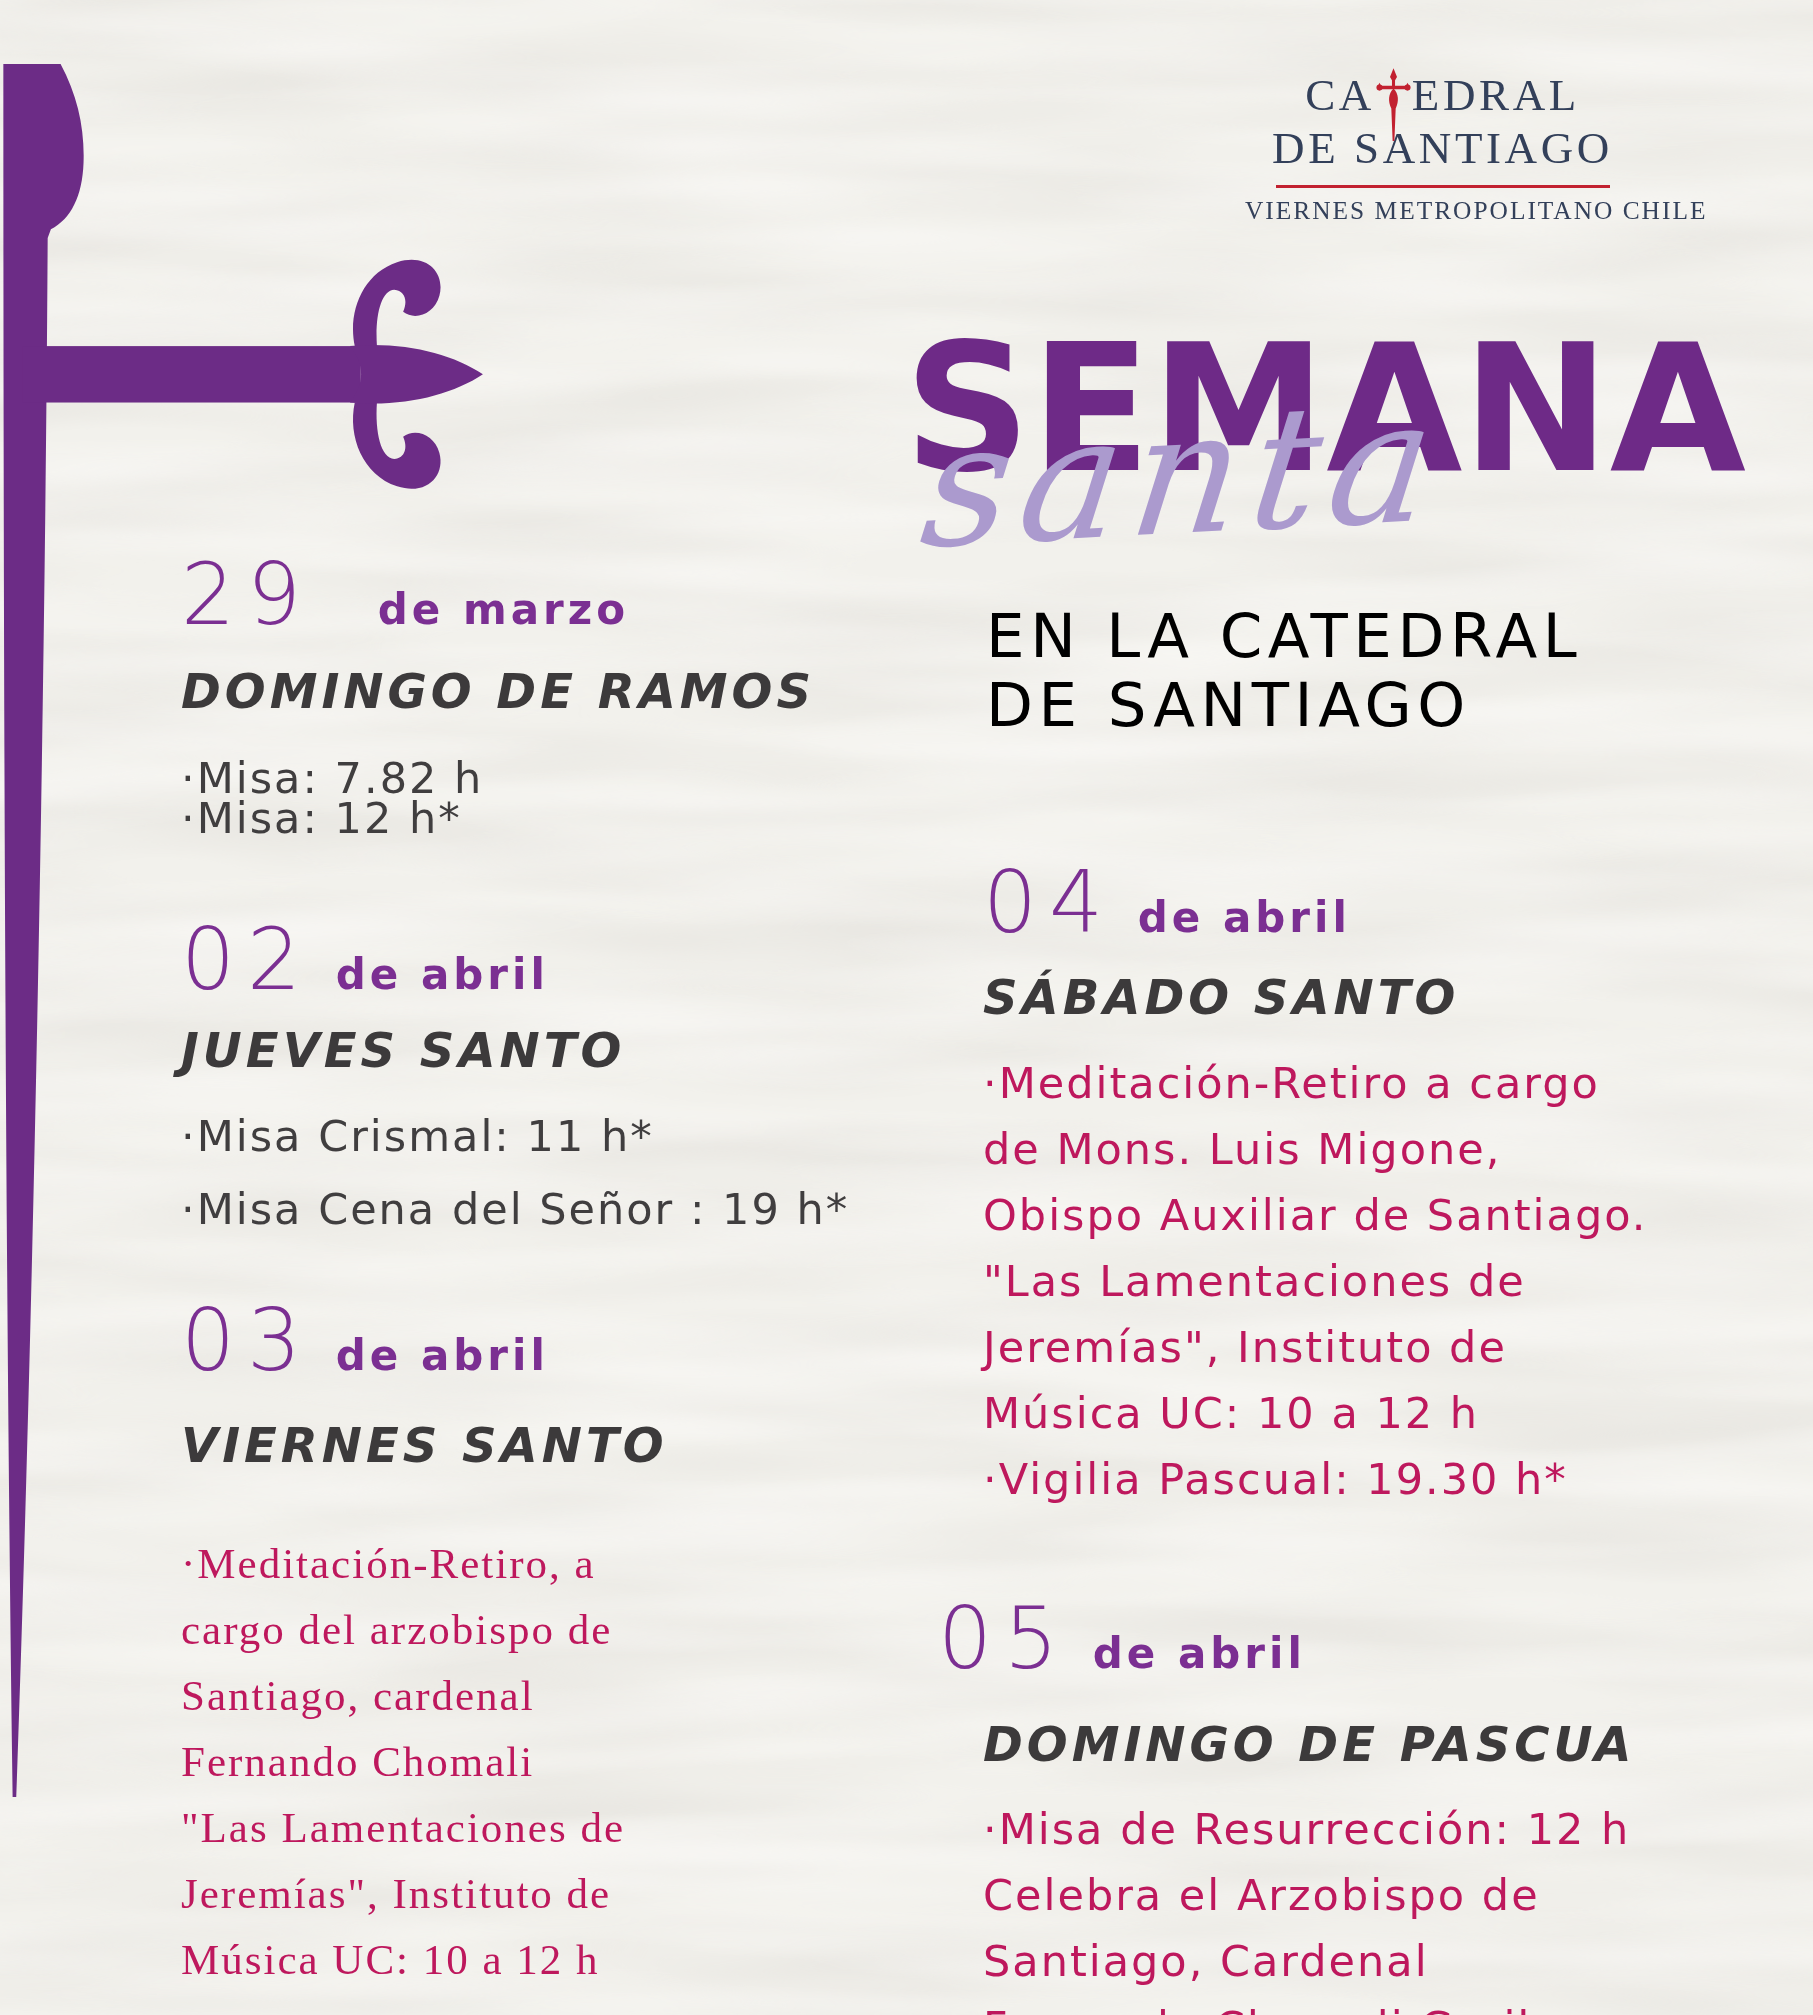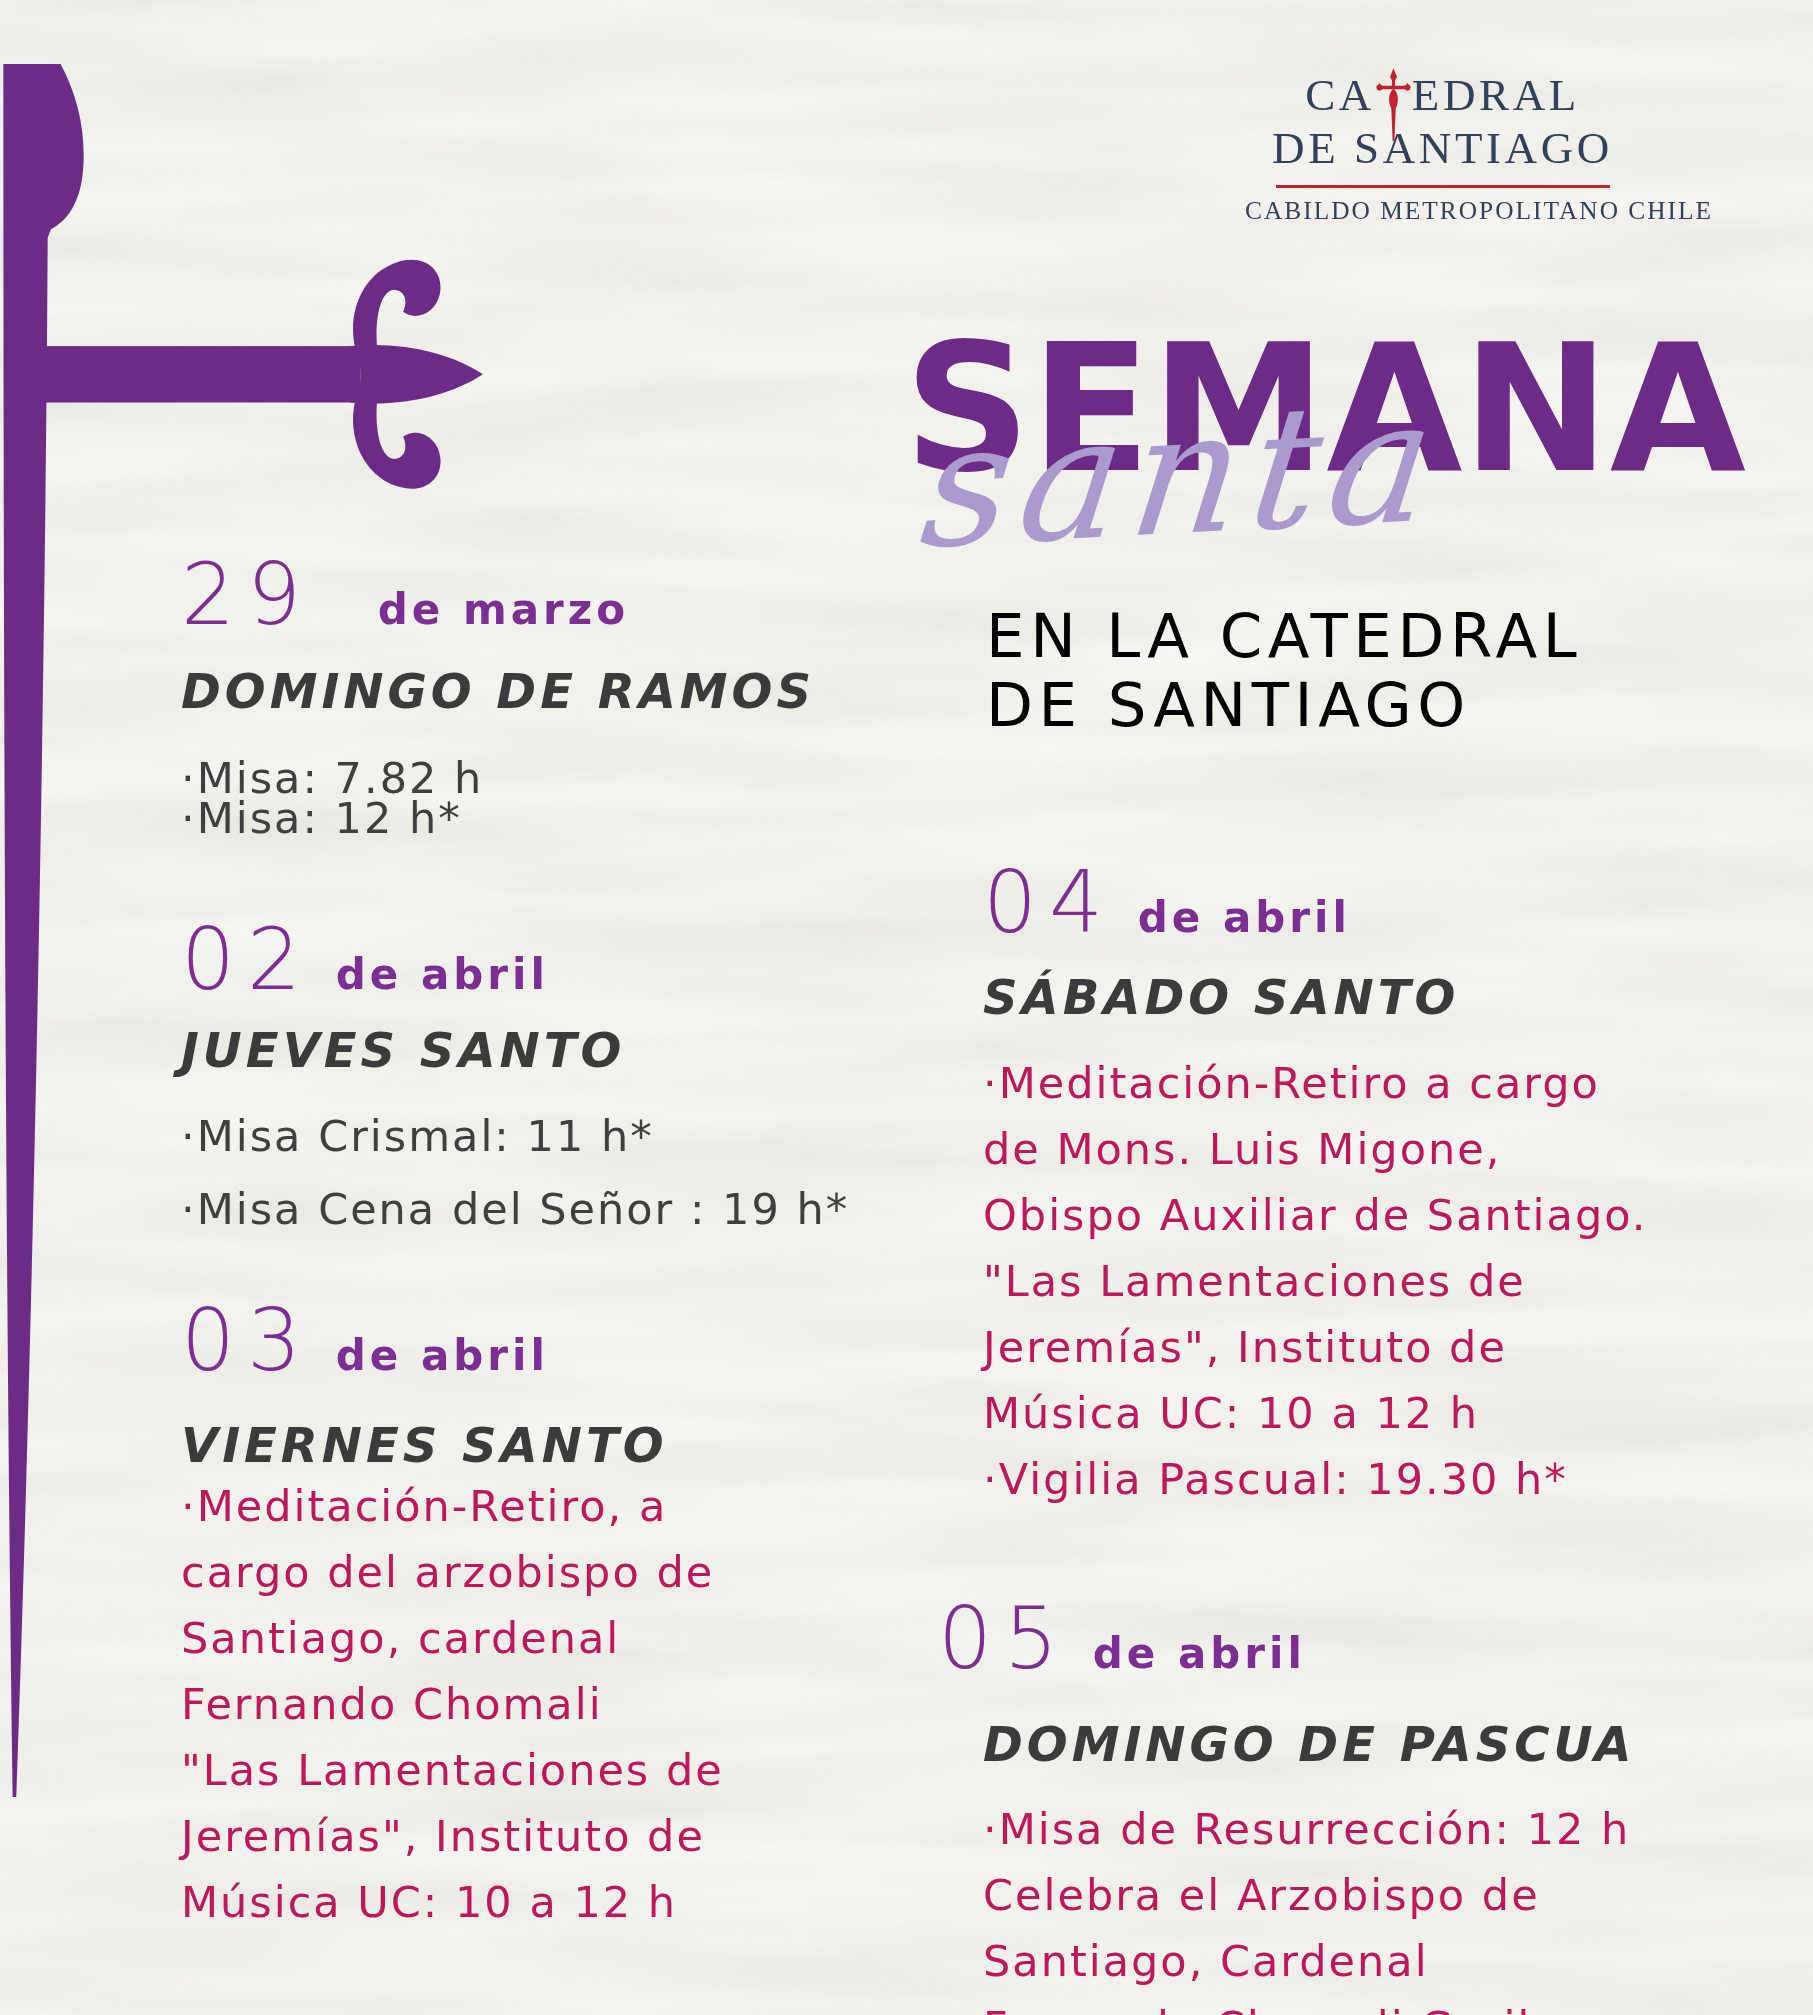--- a/index.html
+++ b/index.html
@@ -112,21 +112,21 @@
           <rect x="6" y="40" width="68" height="8" rx="4"></rect>
           <circle cx="8" cy="44" r="7"></circle>
           <circle cx="72" cy="44" r="7"></circle>
           <path d="M8 33 L12 41 L8 47 L4 41 Z"></path>
           <path d="M72 33 L76 41 L72 47 L68 41 Z"></path>
           <path d="M40 46 C 52 58, 53 75, 45 92 L 42 166 L 38 166 L 35 92 C 27 75, 28 58, 40 46 Z"></path>
         </g>
       </svg></span><span>EDRAL</span></div>
     <div class="logo-line">DE SANTIAGO</div>
     <div class="logo-rule"></div>
-    <div class="logo-tagline">CABILDO METROPOLITANO CHILE</div>
+    <div class="logo-tagline">VIERNES METROPOLITANO CHILE</div>
   </div>
 
   <div class="abs title-main">SEMANA</div>
   <div class="abs title-script">santa</div>
   <div class="abs title-subtitle">EN LA CATEDRAL
 DE SANTIAGO</div>
 
   <div class="abs date-row" style="left:181px;top:544px;gap:42px;">
     <span class="date-day">29</span>
     <span class="date-month">de marzo</span>
@@ -141,21 +141,21 @@
   </div>
   <div class="abs sec-heading" style="left:181px;top:1022px;">JUEVES SANTO</div>
   <div class="abs item" style="left:181px;top:1110px;">·Misa Crismal: 11 h*</div>
   <div class="abs item" style="left:181px;top:1183px;">·Misa Cena del Señor : 19 h*</div>
 
   <div class="abs date-row" style="left:181px;top:1290px;">
     <span class="date-day">03</span>
     <span class="date-month">de abril</span>
   </div>
   <div class="abs sec-heading" style="left:181px;top:1417px;">VIERNES SANTO</div>
-  <div class="abs para para-l" style="left:181px;top:1473px;width:725px;">·Meditación-Retiro, a
+  <div class="abs para para-l" style="left:181px;top:1531px;width:725px;font-family:Liberation Serif, serif;">·Meditación-Retiro, a
 cargo del arzobispo de
 Santiago, cardenal
 Fernando Chomali
 "Las Lamentaciones de
 Jeremías", Instituto de
 Música UC: 10 a 12 h</div>
 
   <div class="abs date-row" style="left:983px;top:852px;">
     <span class="date-day">04</span>
     <span class="date-month">de abril</span>

